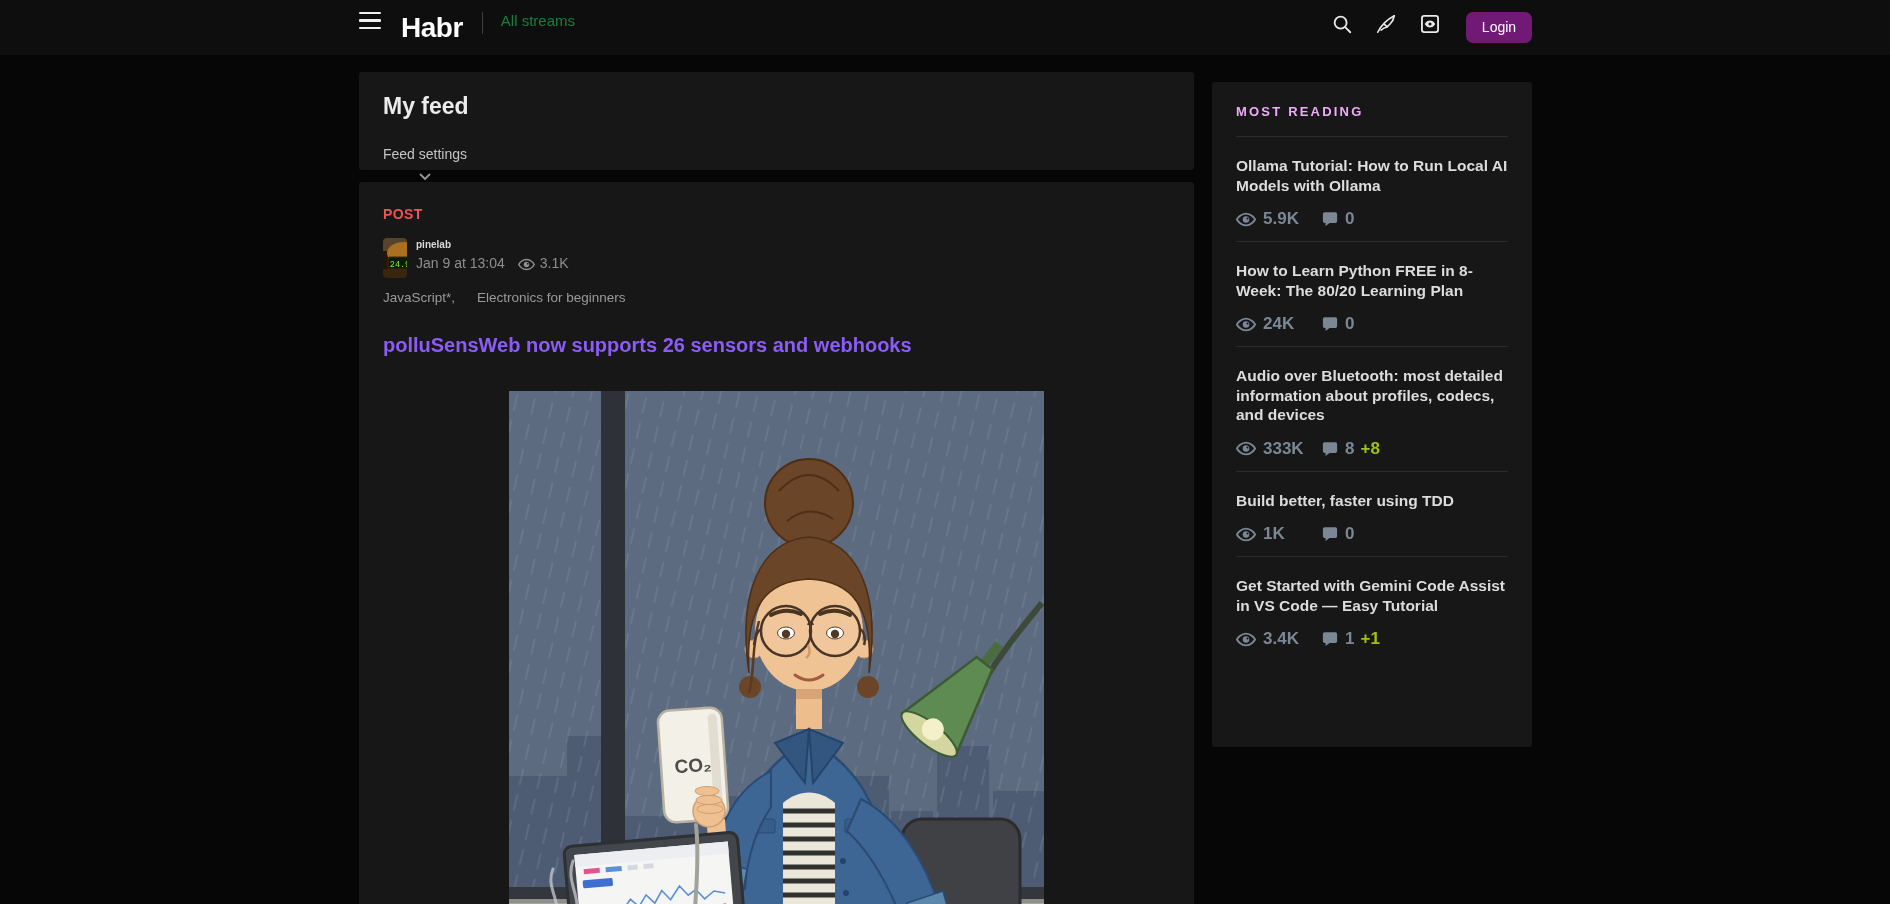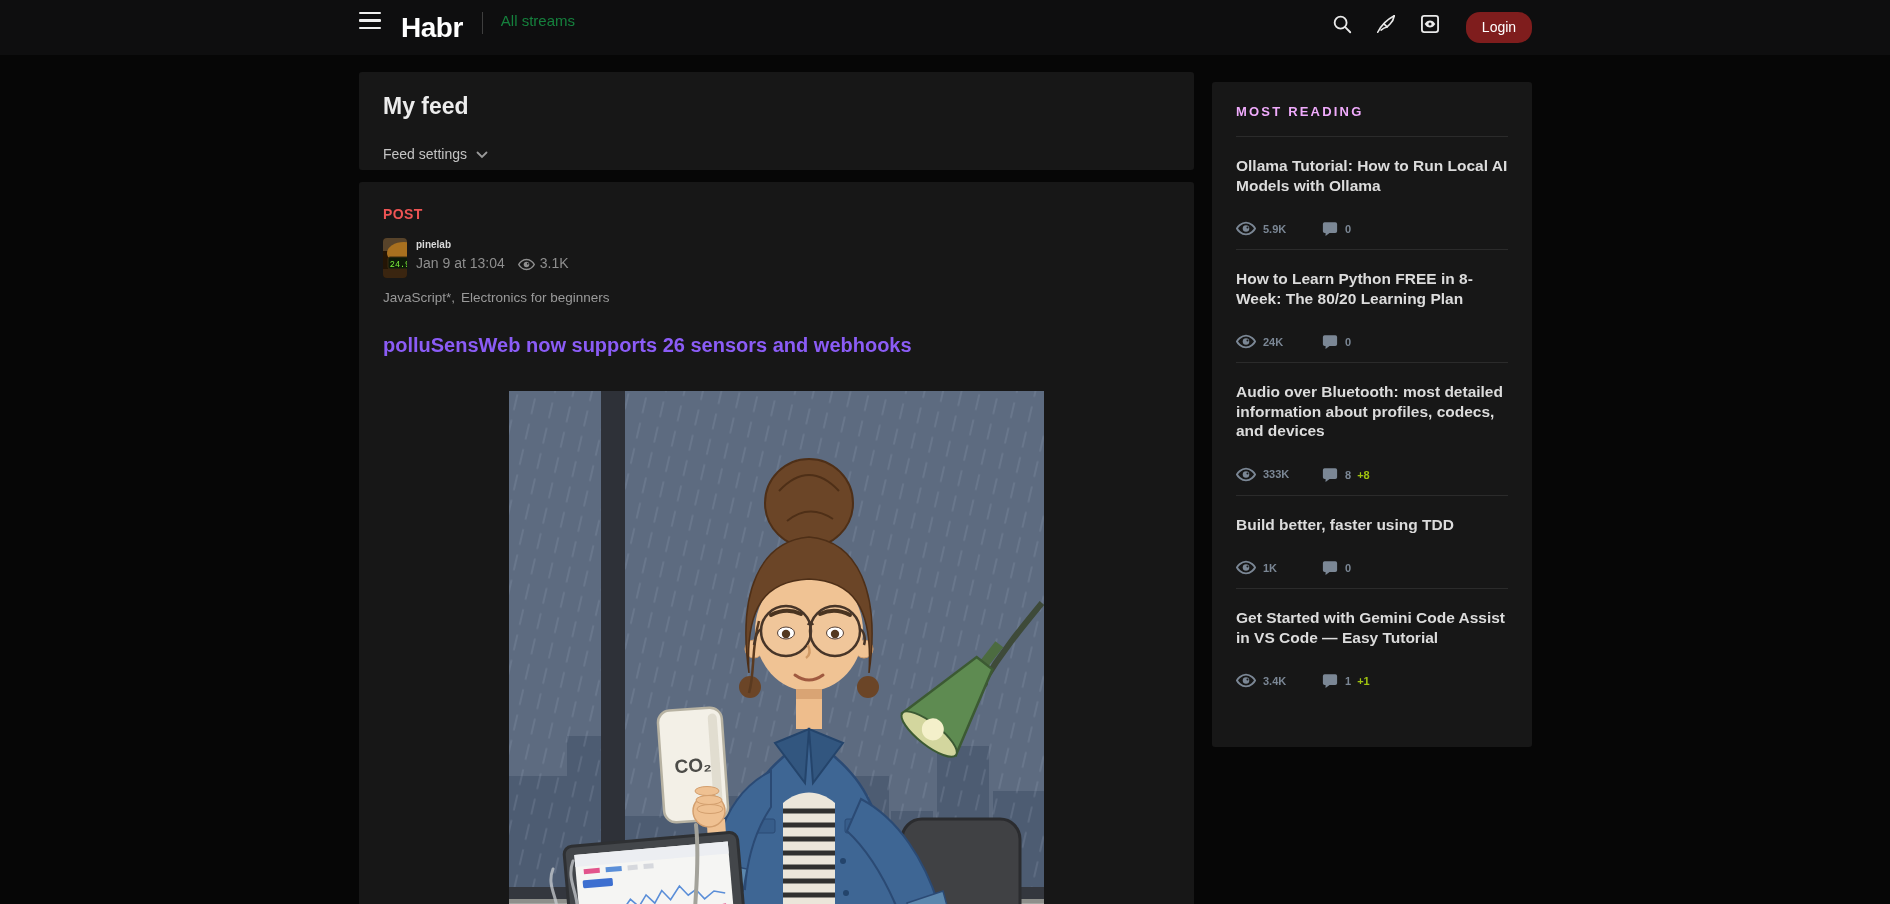--- a/index.html
+++ b/index.html
@@ -11,55 +11,55 @@
   .navbar { height:55px; background:#0e0e0f; display:flex; align-items:center; }
   .nav-inner { margin-left:359px; width:1173px; display:flex; align-items:flex-start; }
   .burger { width:22px; display:flex; flex-direction:column; gap:5px; margin-right:20px; }
   .burger span { display:block; height:2.5px; background:#f0f0f0; border-radius:1px; }
   .logo { font-size:28px; font-weight:bold; color:#ffffff; letter-spacing:-0.5px; margin-right:19px; }
   .nav-divider { width:1px; height:22px; background:#3e3e3e; margin-right:18px; }
   .stream { font-size:15px; color:#15803d; }
   .nav-spacer { flex:1; }
   .nav-icon-btn { width:24px; height:24px; color:#e9e9e9; margin-left:20px; display:flex; align-items:center; justify-content:center; }
   .nav-icon-btn svg { width:22px; height:22px; }
-  .login-btn { margin-left:24px; width:66px; height:31px; background:#7f1d1d; border:none; border-radius:14px;
+  .login-btn { margin-left:24px; width:66px; height:31px; background:#701a75; border:none; border-radius:7px;
     color:#ffffff; font-size:14px; font-family:inherit; display:flex; align-items:center; justify-content:center; }
 
   
   .content { display:flex; margin-left:359px; width:1173px; align-items:flex-start; }
   .main-col { width:835px; }
   .card { background:#171717; border-radius:3px; }
 
   
   .feed-card { margin-top:17px; height:98px; padding:20px 24px 18px; }
   .feed-title { font-size:23px; line-height:28px; font-weight:bold; color:#ececec; }
-  .feed-settings { margin-top:26px; display:flex; align-items:center; gap:9px; font-size:14px; color:#c4c4c4; width:fit-content; }
+  .feed-settings { margin-top:26px; display:flex; align-items:center; gap:9px; font-size:14px; color:#c4c4c4; width:fit-content;flex-direction:column; }
   .feed-settings svg { width:12px; height:8px; color:#9a9a9a; margin-top:2px; }
 
   
   .post-card { margin-top:12px; min-height:760px; padding:24px; }
   .post-label { font-size:14px; font-weight:bold; letter-spacing:.4px; color:#ee5454; }
   .author-row { margin-top:16px; display:flex; }
   .avatar { width:24px; height:40px; border-radius:4px; overflow:hidden; flex:0 0 auto; }
   .author-meta { margin-left:9px; padding-top:1px; }
   .author-name { font-size:10px; font-weight:bold; color:#d9d9d9; }
   .meta-line { margin-top:5px; display:flex; align-items:flex-end; font-size:14px; color:#8f8f8f; }
   .meta-line .i-eye { width:17px; height:13px; margin-left:13px; margin-right:5px; color:#8f8f8f; }
-  .hubs { margin-top:12px; font-size:13.5px; color:#9a9a9a; display:flex; gap:6px; }
+  .hubs { margin-top:12px; font-size:13.5px; color:#9a9a9a; display:flex; gap:22px; }
   .post-title { margin-top:28px; font-size:20px; line-height:24px; font-weight:bold; color:#8b5cf6; }
   .cover-wrap { margin-top:34px; display:flex; justify-content:center; }
 
   
   .sidebar { width:320px; margin-left:18px; margin-top:27px; height:665px; padding:22px 24px 0; }
   .sb-title { font-size:13px; font-weight:bold; letter-spacing:2.2px; color:#f0abfc; }
   .sb-rule { margin-top:17px; border:none; border-top:1px solid #2b2b2b; }
   .sb-item { padding:19px 0 12px; border-bottom:1px solid #2b2b2b; }
   .sb-item:last-child { border-bottom:none; }
   .sb-item-title { font-size:15.5px; line-height:19.5px; font-weight:bold; color:#dcdcdc; }
-  .stats { margin-top:26px; display:flex; align-items:flex-start; color:#7b8795; font-size:11px; font-weight:600; }
+  .stats { margin-top:14px; display:flex; align-items:center; color:#7b8795; font-size:17px; font-weight:600; }
   .stat-views { display:flex; align-items:center; width:86px; }
   .stat-comments { display:flex; align-items:center; }
   .stats .i-eye { width:20px; height:15px; margin-right:7px; color:#7b8795; }
   .stats .i-comment { width:16px; height:16px; margin-right:7px; color:#7b8795; }
   .delta { color:#a0c30f; font-weight:bold; margin-left:6px; }
   .delta:empty { display:none; }
 </style>
 </head>
 <body>
 

